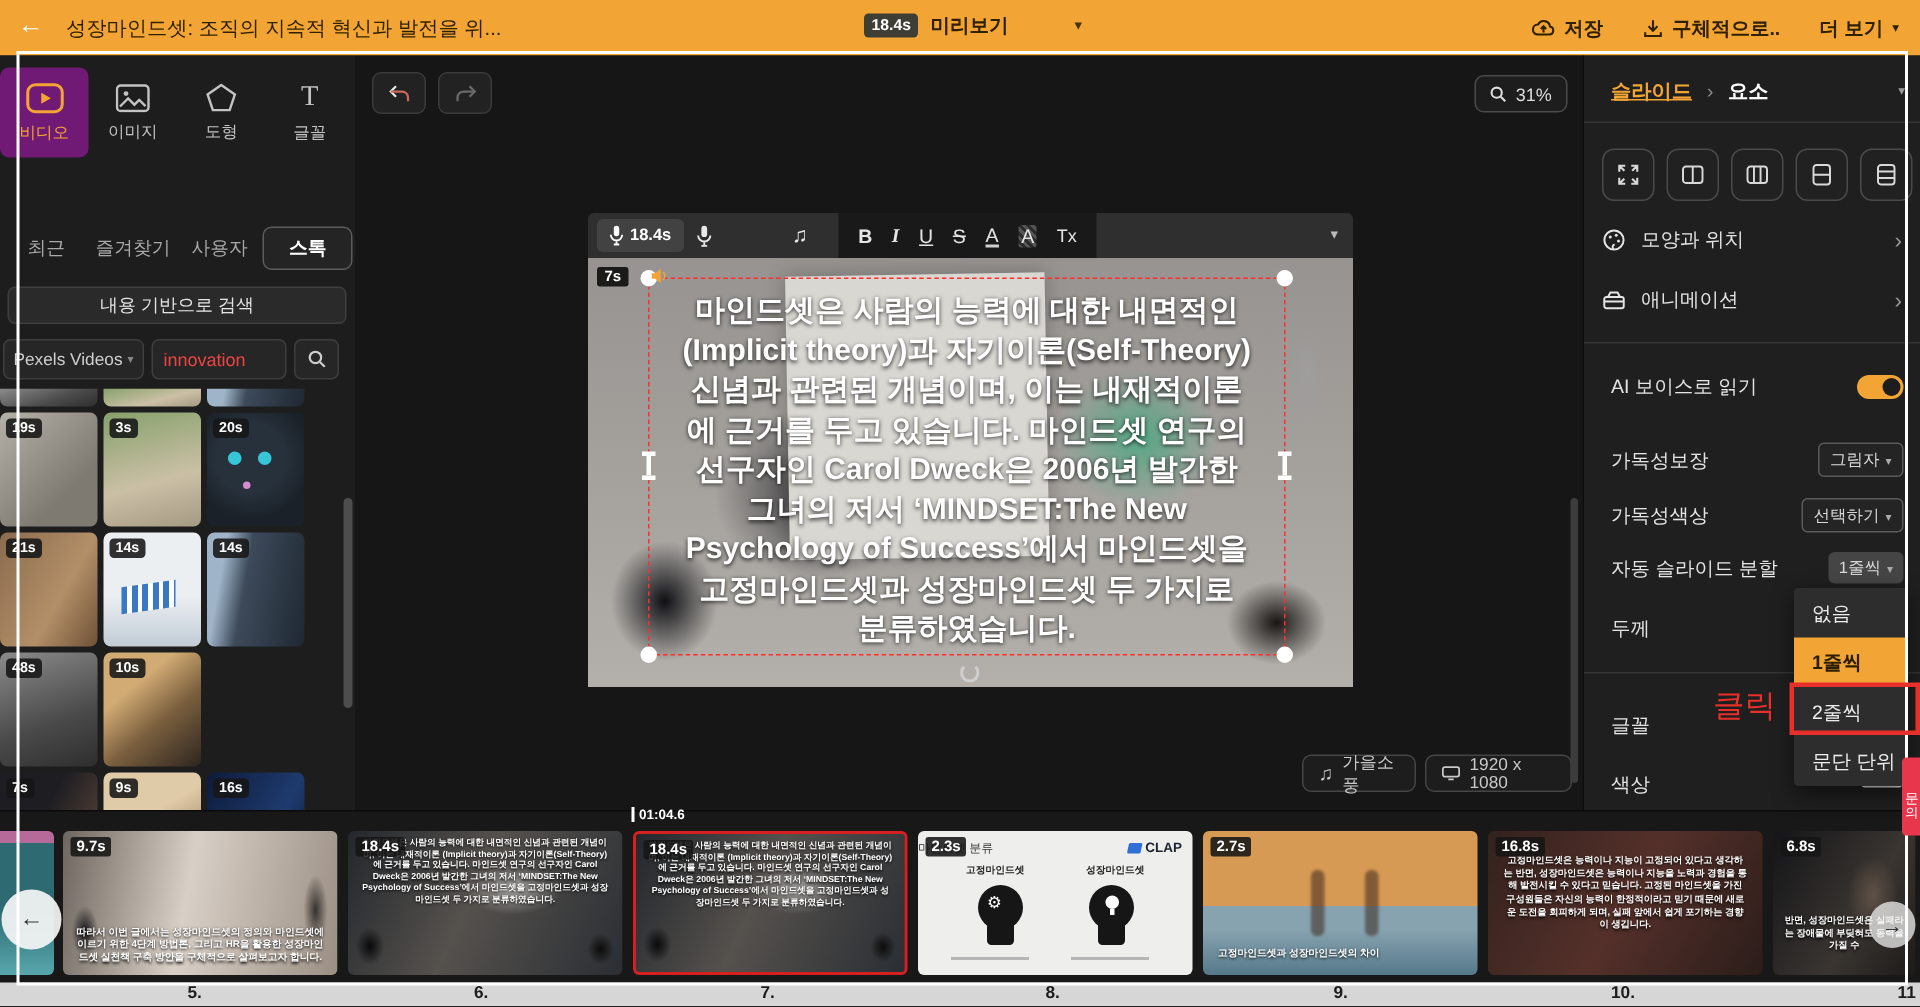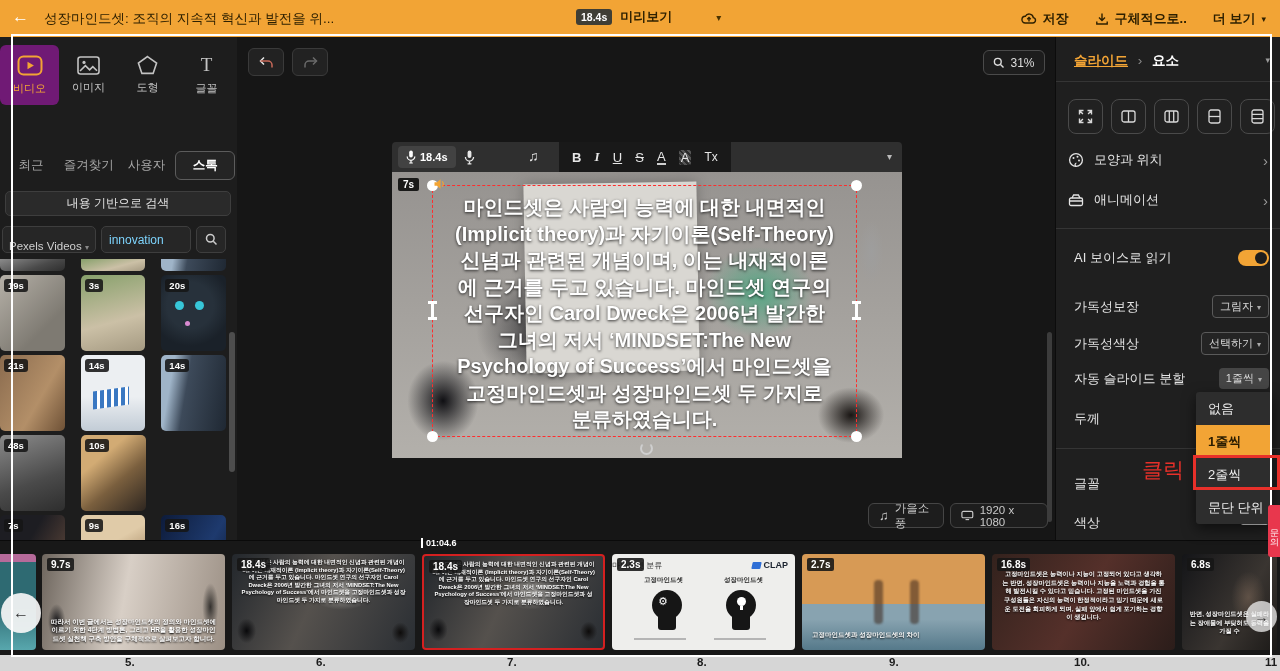--- a/index.html
+++ b/index.html
@@ -19,25 +19,25 @@
 
   
   .leftpanel{position:absolute;left:0;top:37px;width:237px;height:503px;background:#1d1d1d;overflow:hidden}
   .media-row{position:absolute;left:0;top:8px;width:237px;height:60px;display:flex}
   .media-tab{width:59px;display:flex;flex-direction:column;align-items:center;justify-content:center;gap:5px;font-size:11px;color:#c3c3c3;cursor:pointer}
   .media-tab.active{color:var(--accent,#f2a435);background:#701a75;border-radius:6px}
   .src-tabs{position:absolute;left:2px;top:113px;width:233px;height:30px;display:flex;align-items:center}
   .src-tab{flex:1;text-align:center;font-size:12.5px;color:#a8a8a8;cursor:pointer}
   .src-tab.active{color:#fff;border:1px solid #5c5c5c;background:#242424;border-radius:6px;padding:5px 0;font-weight:bold}
   .content-search{position:absolute;left:5px;top:154px;width:226px;height:25px;background:#2a2a2a;border:1px solid #3e3e3e;border-radius:5px;color:#e3e3e3;font-size:12px;display:flex;align-items:center;justify-content:center;cursor:pointer}
-  .provider{position:absolute;left:2px;top:189px;width:94px;height:27px;background:#262626;border:1px solid #3e3e3e;border-radius:5px;color:#cfcfcf;font-size:11.5px;display:flex;align-items:flex-end;padding:0 6px;justify-content:space-between;cursor:pointer}
-  .kw-input{position:absolute;left:101px;top:189px;width:90px;height:27px;background:#262626;border:1px solid #3e3e3e;border-radius:5px;color:#7dd3fc;font-size:12px;padding:0 7px}
+  .provider{position:absolute;left:2px;top:189px;width:94px;height:27px;background:#262626;border:1px solid #3e3e3e;border-radius:5px;color:#cfcfcf;font-size:11.5px;display:flex;align-items:center;padding:0 6px;justify-content:space-between;cursor:pointer}
+  .kw-input{position:absolute;left:101px;top:189px;width:90px;height:27px;background:#262626;border:1px solid #3e3e3e;border-radius:5px;color:#ef4444;font-size:12px;padding:0 7px}
   .kw-btn{position:absolute;left:196px;top:189px;width:30px;height:27px;background:#262626;border:1px solid #3e3e3e;border-radius:5px;display:flex;align-items:center;justify-content:center;color:#ccc;cursor:pointer}
   .vgrid{position:absolute;left:0;top:222px;width:226px;height:293px;overflow:hidden}
-  .vrow{display:flex;gap:16px;margin-bottom:4px}
+  .vrow{display:flex;gap:4px;margin-bottom:4px}
   .tile{position:relative;width:65px;height:76px;border-radius:5px;overflow:hidden;cursor:pointer;background:#333}
   .vrow.sliver .tile{height:12px;border-radius:0 0 5px 5px}
   .tbadge{position:absolute;left:4px;top:4px;background:rgba(22,22,22,.88);color:#fff;font-size:9.5px;font-weight:bold;padding:1px 4px;border-radius:3px}
   .ph1{background:linear-gradient(135deg,#b6b1a8,#7e7a72 70%)}
   .ph2{background:linear-gradient(165deg,#87a06b,#cbc0a6 60%,#a59a82)}
   .ph3{background:radial-gradient(circle at 45% 40%,#27313b 40%,#1a2129 70%),#1a2129}
   .ph3::after{content:"";position:absolute;left:14px;top:26px;width:9px;height:9px;border-radius:50%;background:#37c6d8;box-shadow:20px 0 0 #37c6d8,8px 18px 0 -2px #d88ad0}
   .ph4{background:linear-gradient(120deg,#8a6b4e,#b38f68 60%,#6e5136)}
   .ph5{background:linear-gradient(#eceff2 55%,#c2ccd6);position:relative}
   .ph5::after{content:"";position:absolute;left:12px;top:34px;width:36px;height:18px;background:repeating-linear-gradient(90deg,#3a78c2 0 4px,#fff 4px 7px);transform:skewY(-8deg)}

